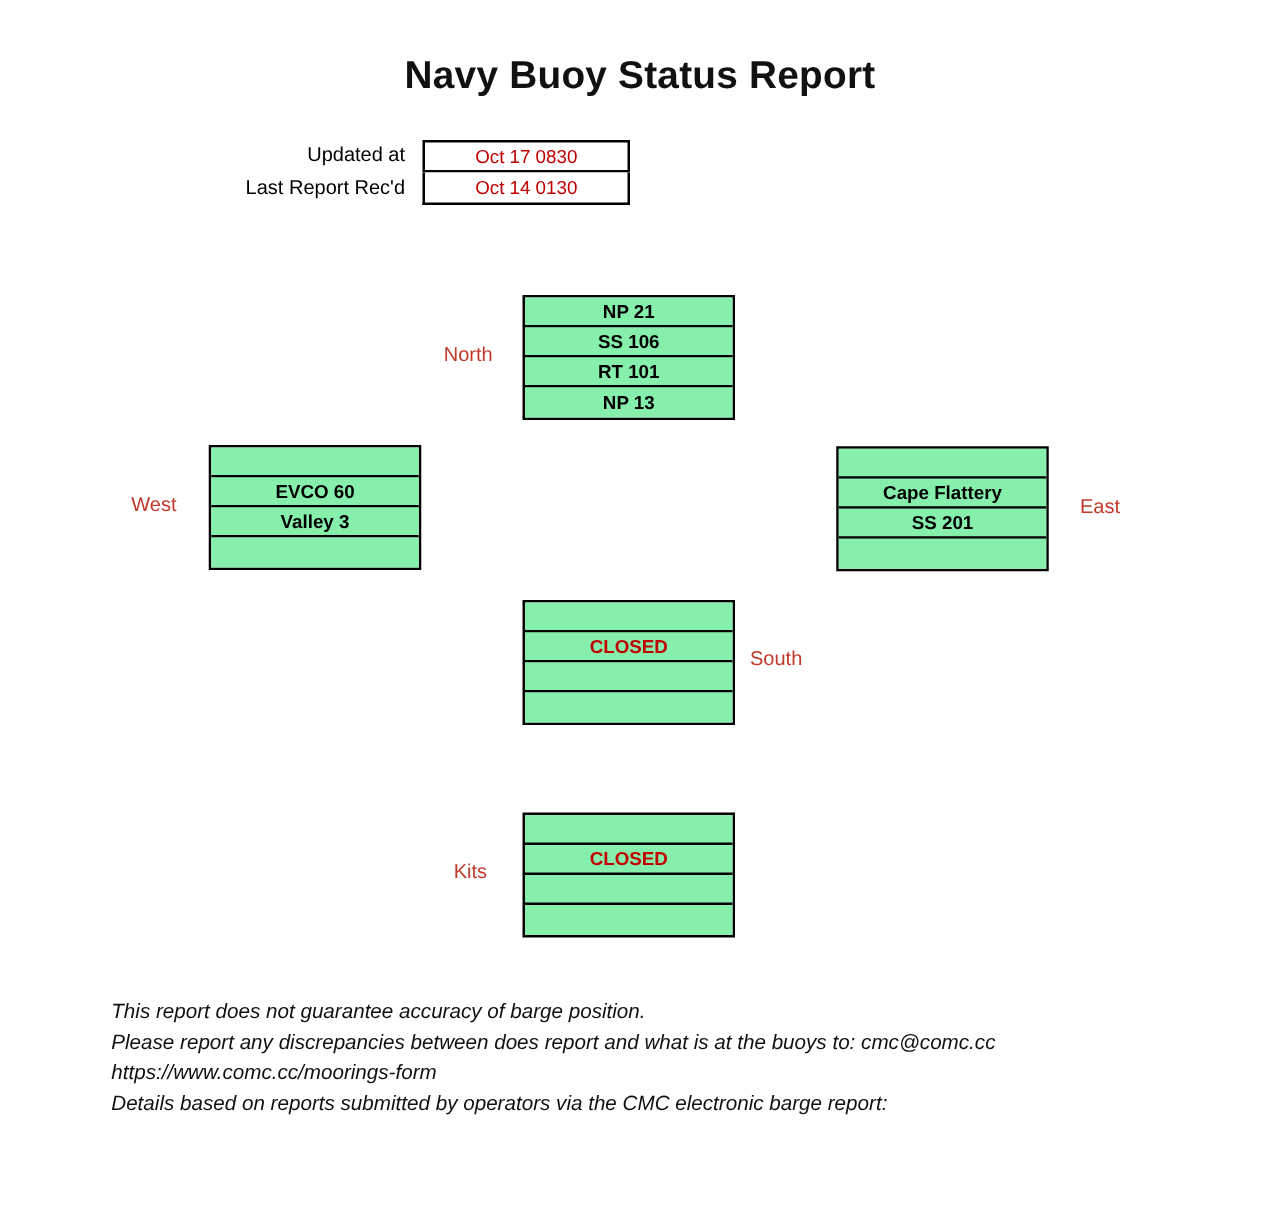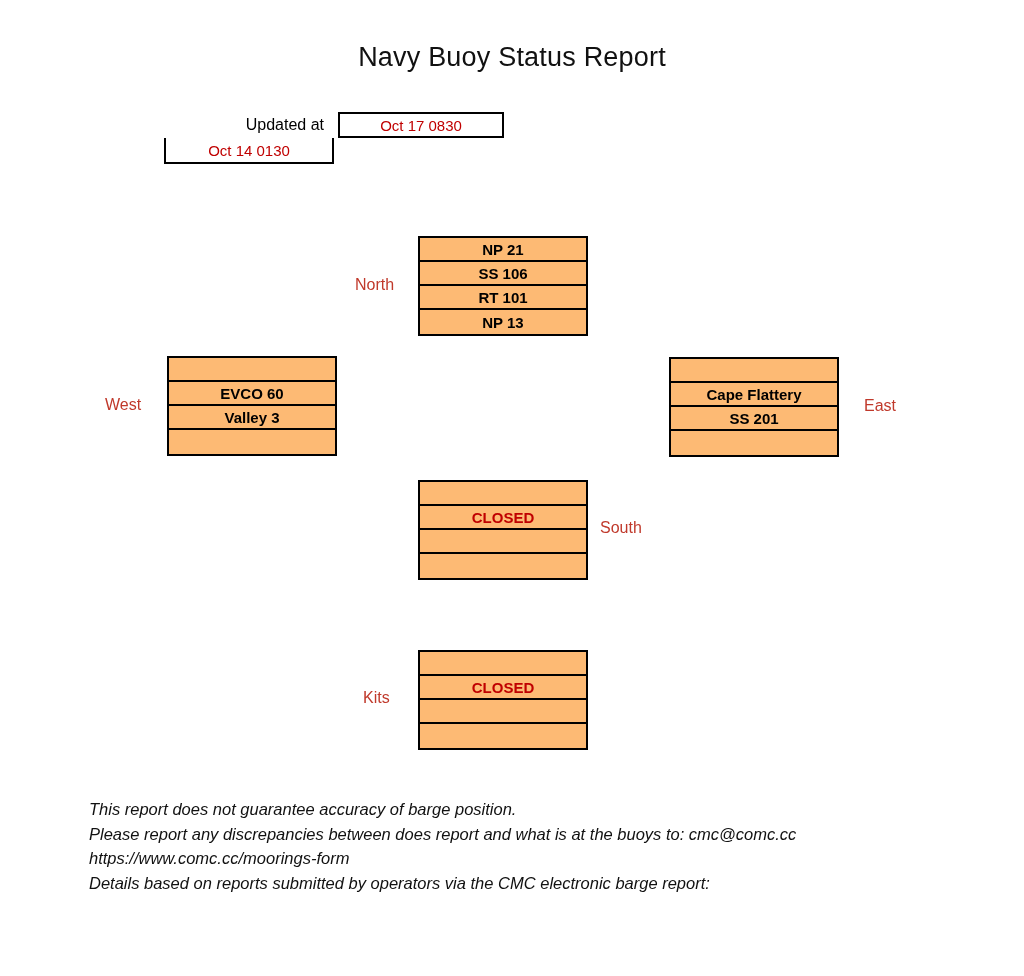--- a/index.html
+++ b/index.html
@@ -21,22 +21,22 @@
     inset: 0;
   }
 
   
   #report-title {
     position: absolute;
     left: 0;
     top: 42px;
     width: 1024px;
     text-align: center;
-    font-size: 27px;
-    font-weight: normal;
+    font-size: 31px;
+    font-weight: bold;
     letter-spacing: 0.2px;
     color: #111111;
   }
 
   
   #update-block {
     position: absolute;
     left: 164px;
     top: 112px;
     width: 340px;
@@ -84,21 +84,21 @@
   .buoy-row {
     box-sizing: border-box;
     height: 24px;
     border-bottom: 2px solid #000;
     display: flex;
     align-items: center;
     justify-content: center;
     font-size: 15px;
     font-weight: bold;
     color: #000000;
-    background: #fdba74;
+    background: #86efac;
   }
   .buoy-row:last-child {
     border-bottom: none;
   }
   .buoy-row.closed {
     color: #C00000;
   }
   .buoy-row.empty::after { content: ""; }
 
   .dir-label {
@@ -145,20 +145,21 @@
 <div class="page">
 
   <div id="report-title">Navy Buoy Status Report</div>
 
   <div id="update-block">
     <div class="update-row">
       <div class="update-label">Updated  at</div>
       <div class="update-value-cell">Oct 17  0830</div>
     </div>
     <div class="update-row">
+      <div class="update-label">Last Report Rec'd</div>
       <div class="update-value-cell">Oct 14 0130</div>
     </div>
   </div>
 
   <div class="buoy-box" id="box-north">
     <div class="buoy-row">NP 21</div>
     <div class="buoy-row">SS 106</div>
     <div class="buoy-row">RT 101</div>
     <div class="buoy-row">NP 13</div>
   </div>

